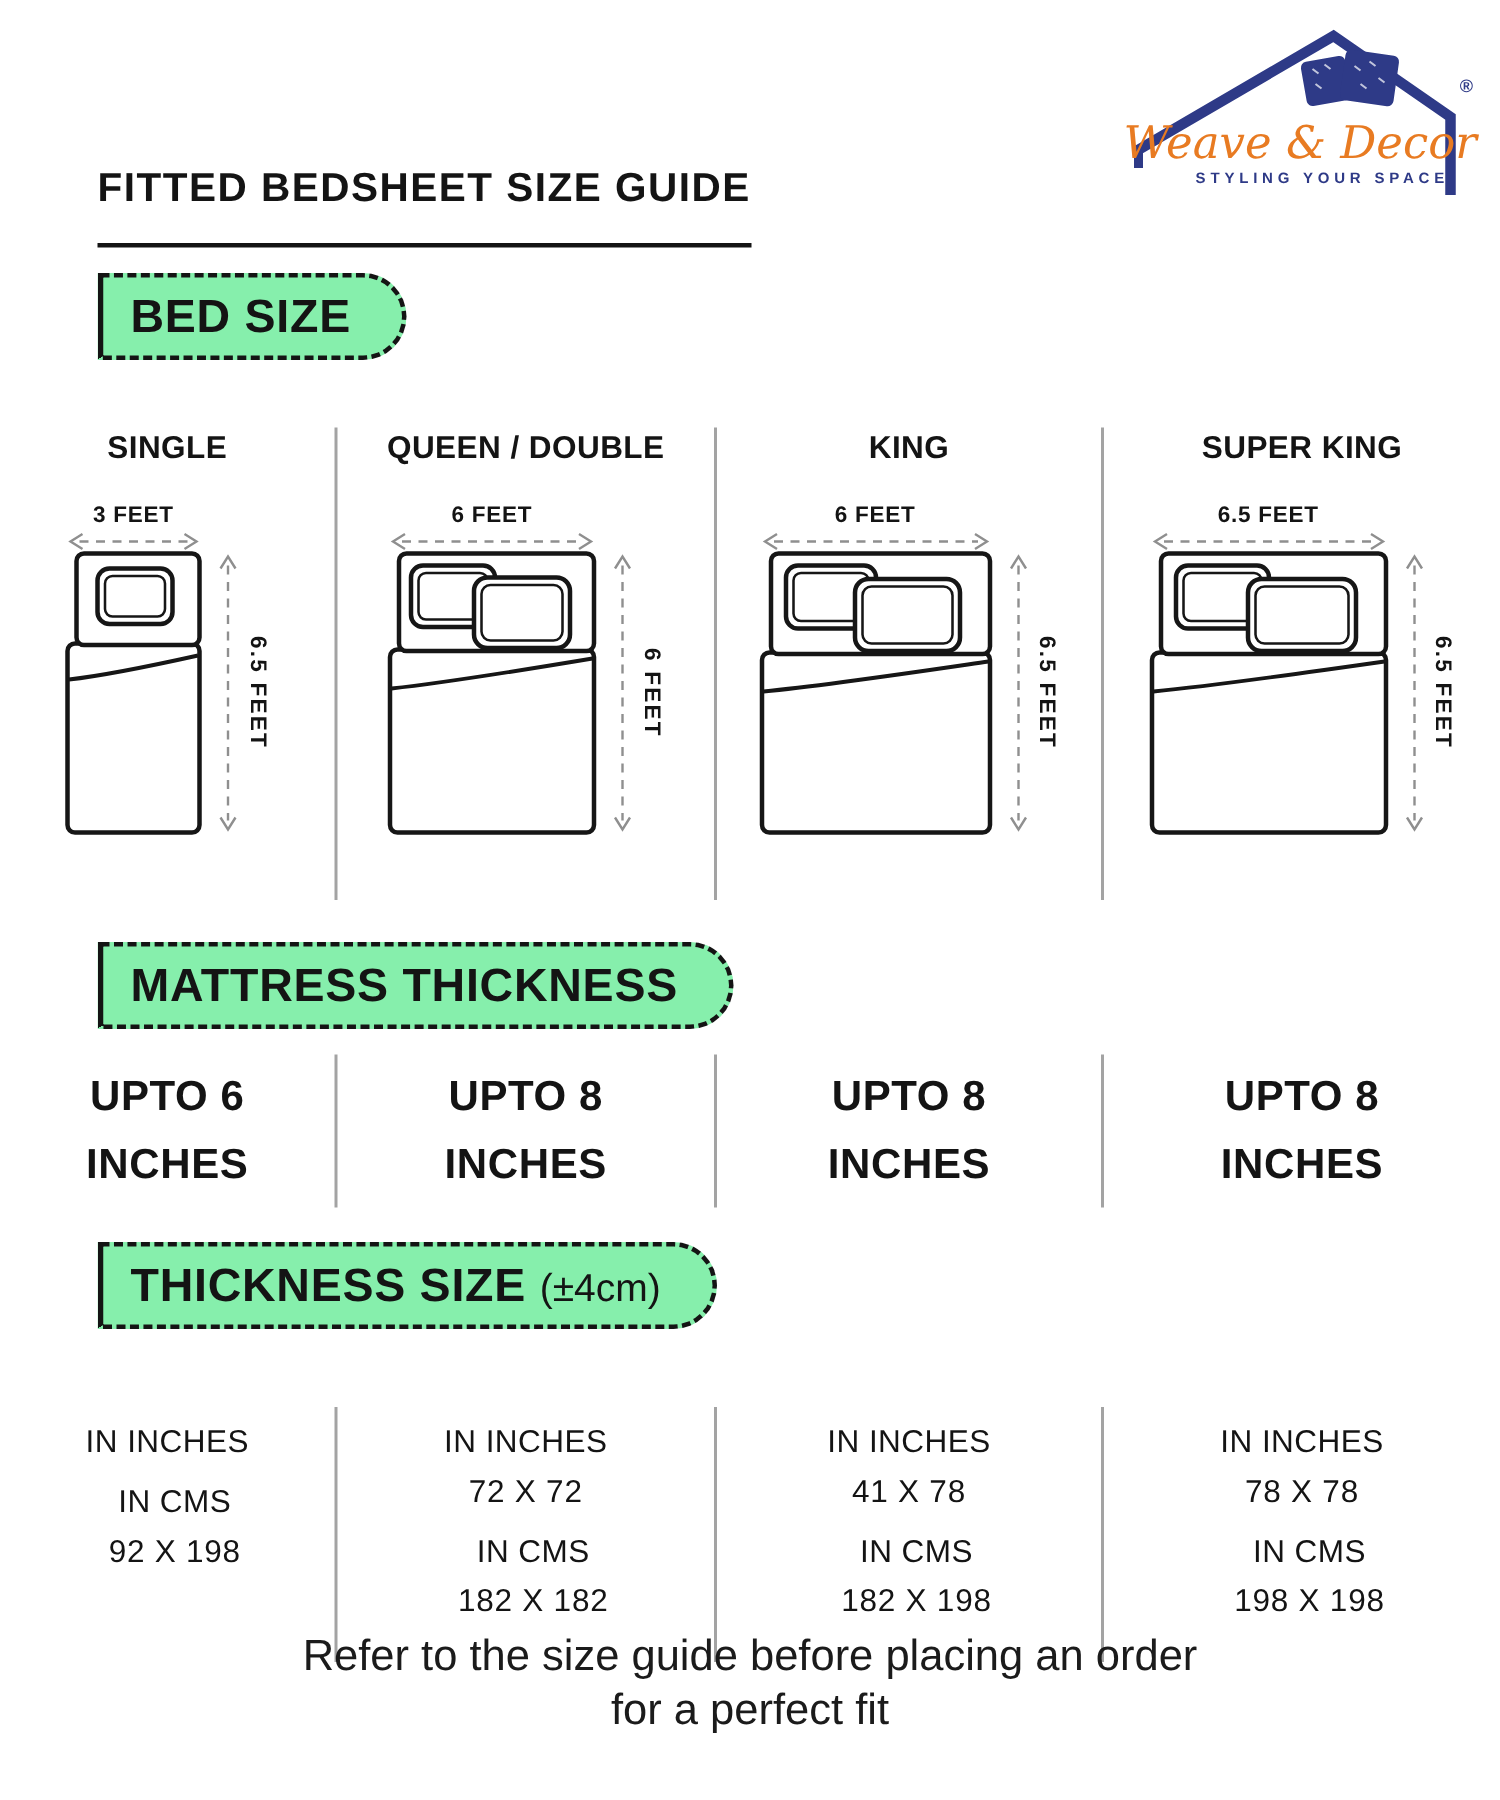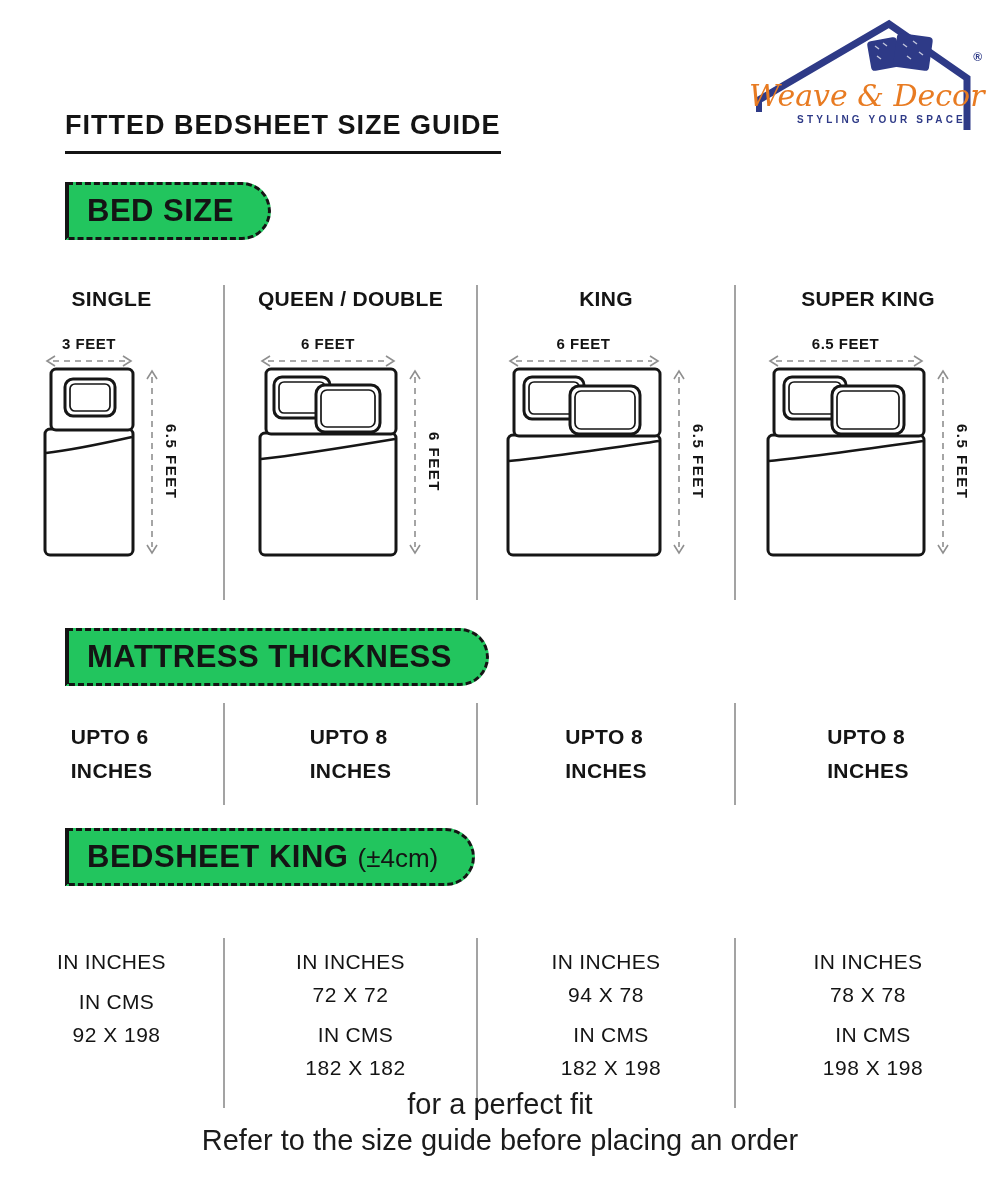--- a/index.html
+++ b/index.html
@@ -18,27 +18,27 @@
   .logo svg.house{position:absolute;top:0;left:0;}
   .brand-name{position:absolute;top:66px;left:0;width:222px;text-align:center;
     font-family:"DejaVu Serif",serif;font-style:italic;font-size:30px;color:var(--logo-orange);
     white-space:nowrap;}
   .brand-tagline{position:absolute;top:102px;right:18px;font-size:10px;font-weight:bold;
     letter-spacing:3.2px;color:var(--logo-navy);}
   .reg-mark{position:absolute;top:38px;right:2px;font-size:12px;color:var(--logo-navy);font-weight:bold;}
 
   
   .page-title{position:absolute;left:65px;top:110px;font-size:27px;font-weight:bold;
-    letter-spacing:1px;border-bottom:3px solid var(--ink);padding-bottom:10px;}
+    letter-spacing:1px;border-bottom:3px solid var(--ink);padding-bottom:21px;}
 
   
   .pill{position:absolute;left:65px;display:inline-block;border:3px dashed var(--ink);
     border-left:4px solid var(--ink);border-radius:0 32px 32px 0;
     padding:8px 34px 8px 18px;font-size:31px;font-weight:bold;letter-spacing:0.5px;
-    background:#22c55e;white-space:nowrap;}
+    background:#86efac;white-space:nowrap;}
   .pill .tolerance{font-weight:normal;font-size:26px;letter-spacing:0;}
   .pill-bed{top:182px;}
   .pill-mattress{top:628px;}
   .pill-sheet{top:828px;}
 
   
   .grid4{position:absolute;left:0;width:836px;display:grid;
     grid-template-columns:223px 253px 258px 266px;}
   .grid4 > .cell + .cell{border-left:2px solid var(--gray-line);}
 
@@ -48,21 +48,21 @@
 
   .bed-fig{display:flex;justify-content:center;align-items:flex-end;margin-top:24px;}
   .fig-main .w-label{font-size:15px;font-weight:bold;letter-spacing:0.5px;height:20px;line-height:18px;}
   .fig-main svg{display:block;margin:0 auto;}
   .fig-dim{display:flex;margin-top:32px;margin-left:8px;}
   .v-label{writing-mode:vertical-rl;text-orientation:mixed;height:190px;display:grid;
     place-items:center;font-size:15px;font-weight:bold;letter-spacing:1.5px;margin-left:2px;}
 
   .mat-grid{top:703px;}
   .mat-grid .cell{height:102px;display:grid;place-items:center;}
-  .mat-text{font-size:21px;font-weight:bold;letter-spacing:0.4px;line-height:1.6;}
+  .mat-text{font-size:28px;font-weight:bold;letter-spacing:0.4px;text-align:center;line-height:1.6;}
 
   .sheet-grid{top:938px;}
   .sheet-grid .cell{height:170px;text-align:center;padding-top:12px;}
   .sheet-label{font-size:21px;margin-bottom:9px;letter-spacing:0.3px;}
   .sheet-value{font-size:21px;letter-spacing:0.5px;}
   .sheet-group + .sheet-group{margin-top:16px;margin-left:10px;}
 
   
   .footer{position:absolute;top:1086px;left:0;width:1000px;text-align:center;
     font-size:29px;line-height:1.25;color:#1b1b1b;}
@@ -264,21 +264,21 @@
     </div>
     <div class="cell">
       <div class="mat-text">
         <div>UPTO 8</div>
         <div>INCHES</div>
       </div>
     </div>
   </div>
 
   <div class="pill pill-sheet">
-    <span>BEDSHEET KING</span>
+    <span>THICKNESS SIZE</span>
     <span class="tolerance">(±4cm)</span>
   </div>
 
   <div class="grid4 sheet-grid">
     <div class="cell">
       <div class="sheet-group">
         <div class="sheet-label">IN INCHES</div>
       </div>
       <div class="sheet-group">
         <div class="sheet-label">IN CMS</div>
@@ -291,37 +291,37 @@
         <div class="sheet-value">72 X 72</div>
       </div>
       <div class="sheet-group">
         <div class="sheet-label">IN CMS</div>
         <div class="sheet-value">182 X 182</div>
       </div>
     </div>
     <div class="cell">
       <div class="sheet-group">
         <div class="sheet-label">IN INCHES</div>
-        <div class="sheet-value">94 X 78</div>
+        <div class="sheet-value">41 X 78</div>
       </div>
       <div class="sheet-group">
         <div class="sheet-label">IN CMS</div>
         <div class="sheet-value">182 X 198</div>
       </div>
     </div>
     <div class="cell">
       <div class="sheet-group">
         <div class="sheet-label">IN INCHES</div>
         <div class="sheet-value">78 X 78</div>
       </div>
       <div class="sheet-group">
         <div class="sheet-label">IN CMS</div>
         <div class="sheet-value">198 X 198</div>
       </div>
     </div>
   </div>
 
   <div class="footer">
+    <div>Refer to the size guide before placing an order</div>
     <div>for a perfect fit</div>
-    <div>Refer to the size guide before placing an order</div>
   </div>
 
 </div>
 
 </body></html>

